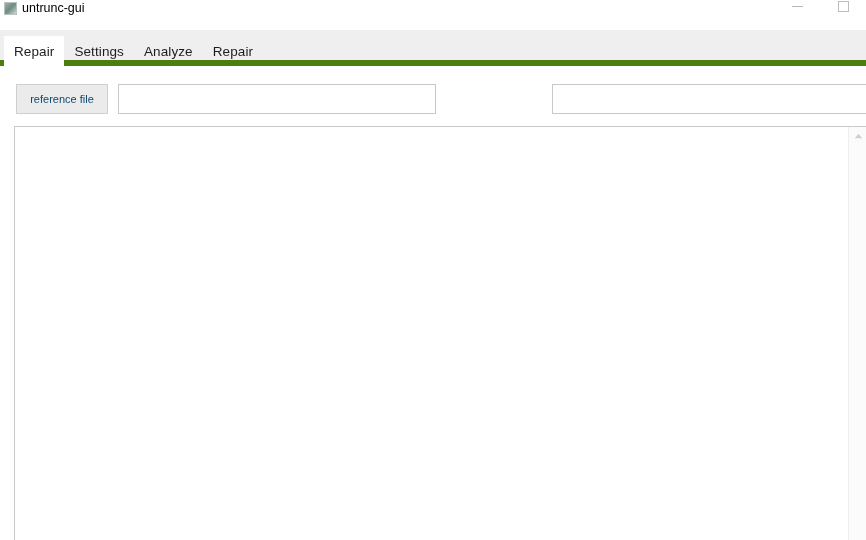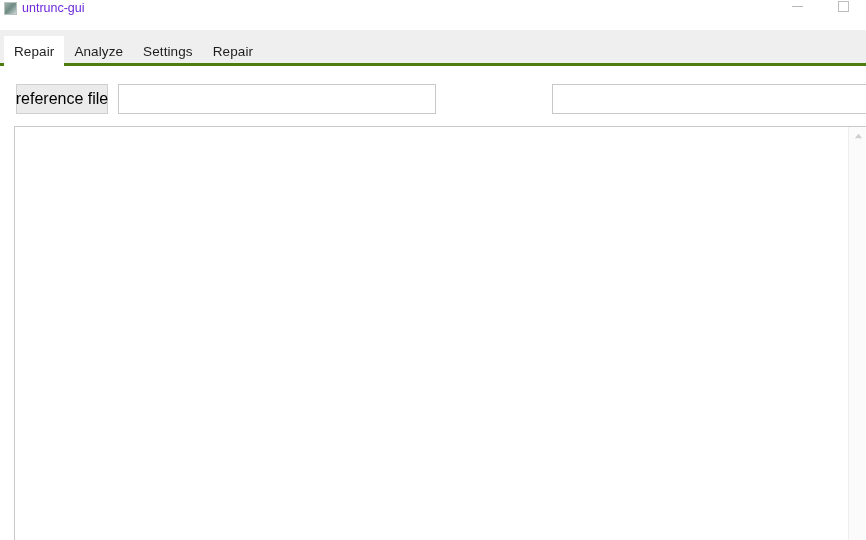--- a/index.html
+++ b/index.html
@@ -41,21 +41,21 @@
     margin-right: 5px;
     background: linear-gradient(135deg, #9fb3ad 0%, #6e8a83 48%, #cfd8d5 100%);
     border: 1px solid #b9c4c1;
     box-sizing: border-box;
     flex: 0 0 auto;
     position: relative;
     top: 7px;
   }
   .titlebar-title {
     font-size: 12.5px;
-    color: #6d28d9;
+    color: #000000;
     line-height: 1;
     position: relative;
     top: 7px;
     white-space: nowrap;
   }
 
   .win-controls {
     position: absolute;
     right: 0;
     top: -14px;
@@ -87,21 +87,21 @@
   }
 
   
   .tabstrip {
     position: absolute;
     left: 0;
     top: 30px;
     width: 866px;
     height: 36px;
     background: #efefef;
-    border-bottom: 3px solid #4d7c0f;
+    border-bottom: 6px solid #4d7c0f;
     box-sizing: border-box;
   }
   .tabs {
     position: absolute;
     left: 4px;
     top: 6px;
     display: flex;
     align-items: flex-end;
     height: 30px;
   }
@@ -130,22 +130,22 @@
     width: 866px;
     height: 56px;
   }
   .file-btn {
     position: absolute;
     top: 18px;
     height: 30px;
     background: #ebebeb;
     border: 1px solid #cfcfcf;
     box-sizing: border-box;
-    font-size: 16px;
-    color: #000000;
+    font-size: 11px;
+    color: #0c4a6e;
     font-family: "Liberation Sans", sans-serif;
     display: flex;
     align-items: center;
     justify-content: center;
     padding: 0 9px;
     white-space: nowrap;
   }
   .file-input {
     position: absolute;
     top: 18px;
@@ -226,24 +226,24 @@
       <span class="glyph-max"></span>
     </div>
   </div>
 
   <div class="tabstrip">
     <div class="tabs">
       <div class="tab active">
         <span>Repair</span>
       </div>
       <div class="tab">
+        <span>Settings</span>
+      </div>
+      <div class="tab">
         <span>Analyze</span>
-      </div>
-      <div class="tab">
-        <span>Settings</span>
       </div>
       <div class="tab">
         <span>Repair</span>
       </div>
     </div>
   </div>
 
   <div class="filerow">
     <button class="file-btn" id="reference-file-button">reference file</button>
     <input class="file-input" id="reference-file-input" type="text" value="" style="">

